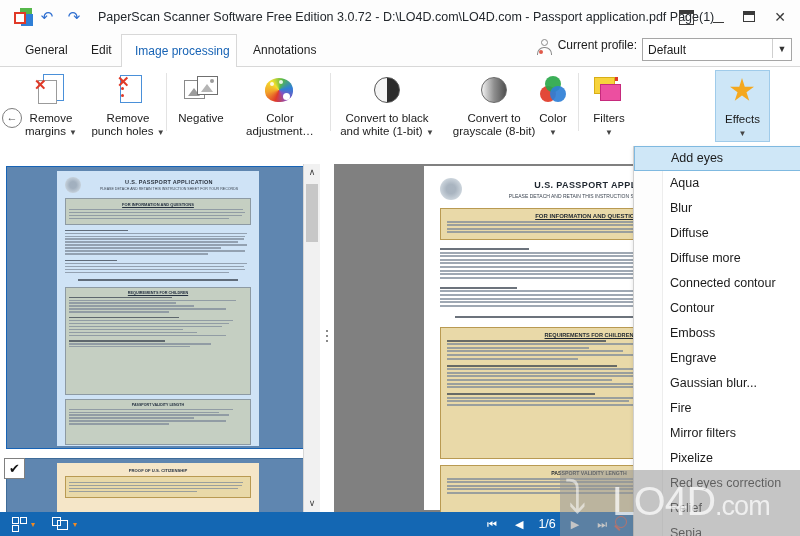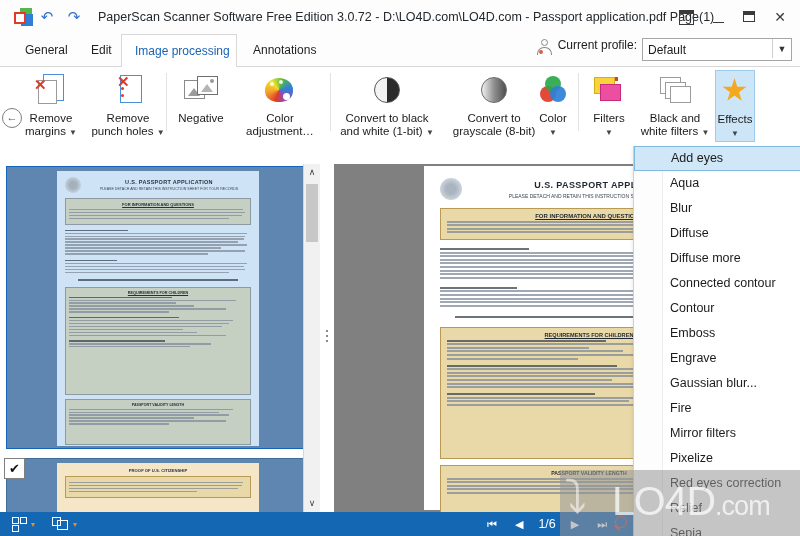--- a/index.html
+++ b/index.html
@@ -325,34 +325,22 @@
         <div class="ic-filters">
             <div class="l ly"></div>
             <div class="l lp"></div>
             <div class="lr"></div>
           </div>
       </div>
       <div class="lb"><span>Filters</span></div>
       <div class="lb"><span class="caret">▼</span></div>
     </div>
 
-    <div class="rbtn" style="left:634px;width:82px;">
-      <div class="ic">
-        <div class="ic-bwf">
-            <div class="l l1"></div>
-            <div class="l l2"></div>
-            <div class="l l3"></div>
-          </div>
-      </div>
-      <div class="lb"><span>Black and</span></div>
-      <div class="lb"><span>white filters</span>
-        <span class="caret">▼</span></div>
-    </div>
-
-    <div class="rbtn sel" style="left:715px;width:40px;">
+
+    <div class="rbtn sel" style="left:715px;width:55px;">
       <div class="ic">
         <div class="ic-effects">
             <div class="star"></div>
           </div>
       </div>
       <div class="lb"><span>Effects</span></div>
       <div class="lb"><span class="caret">▼</span></div>
     </div>
 
     <div class="grp-lbl-line" style="left:166px;"></div>

